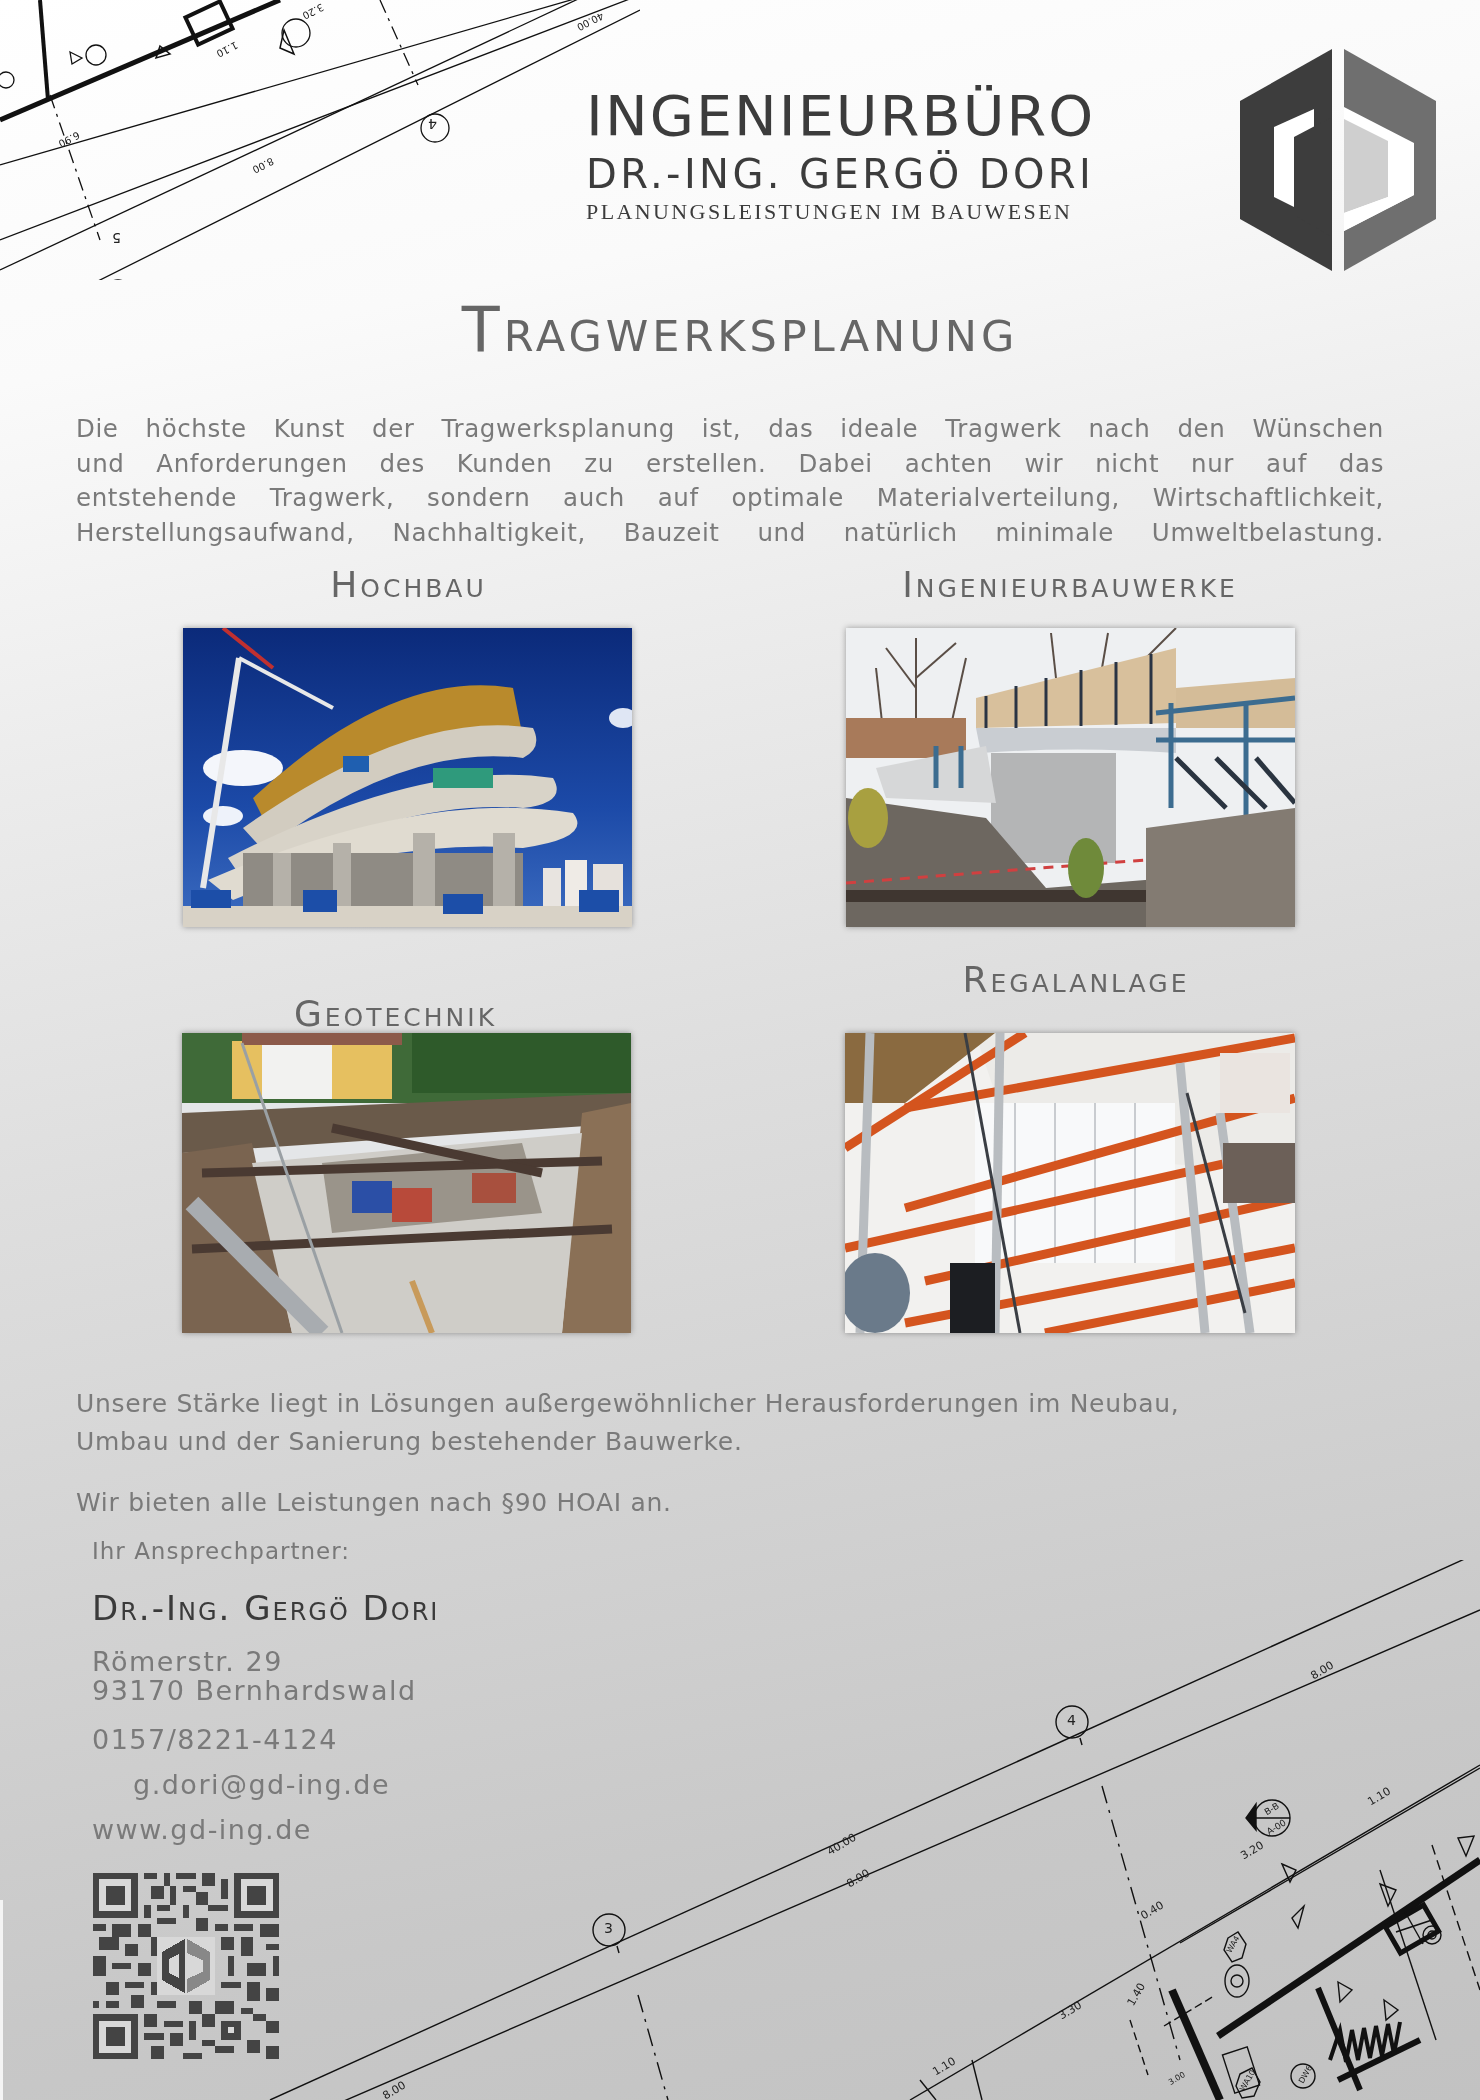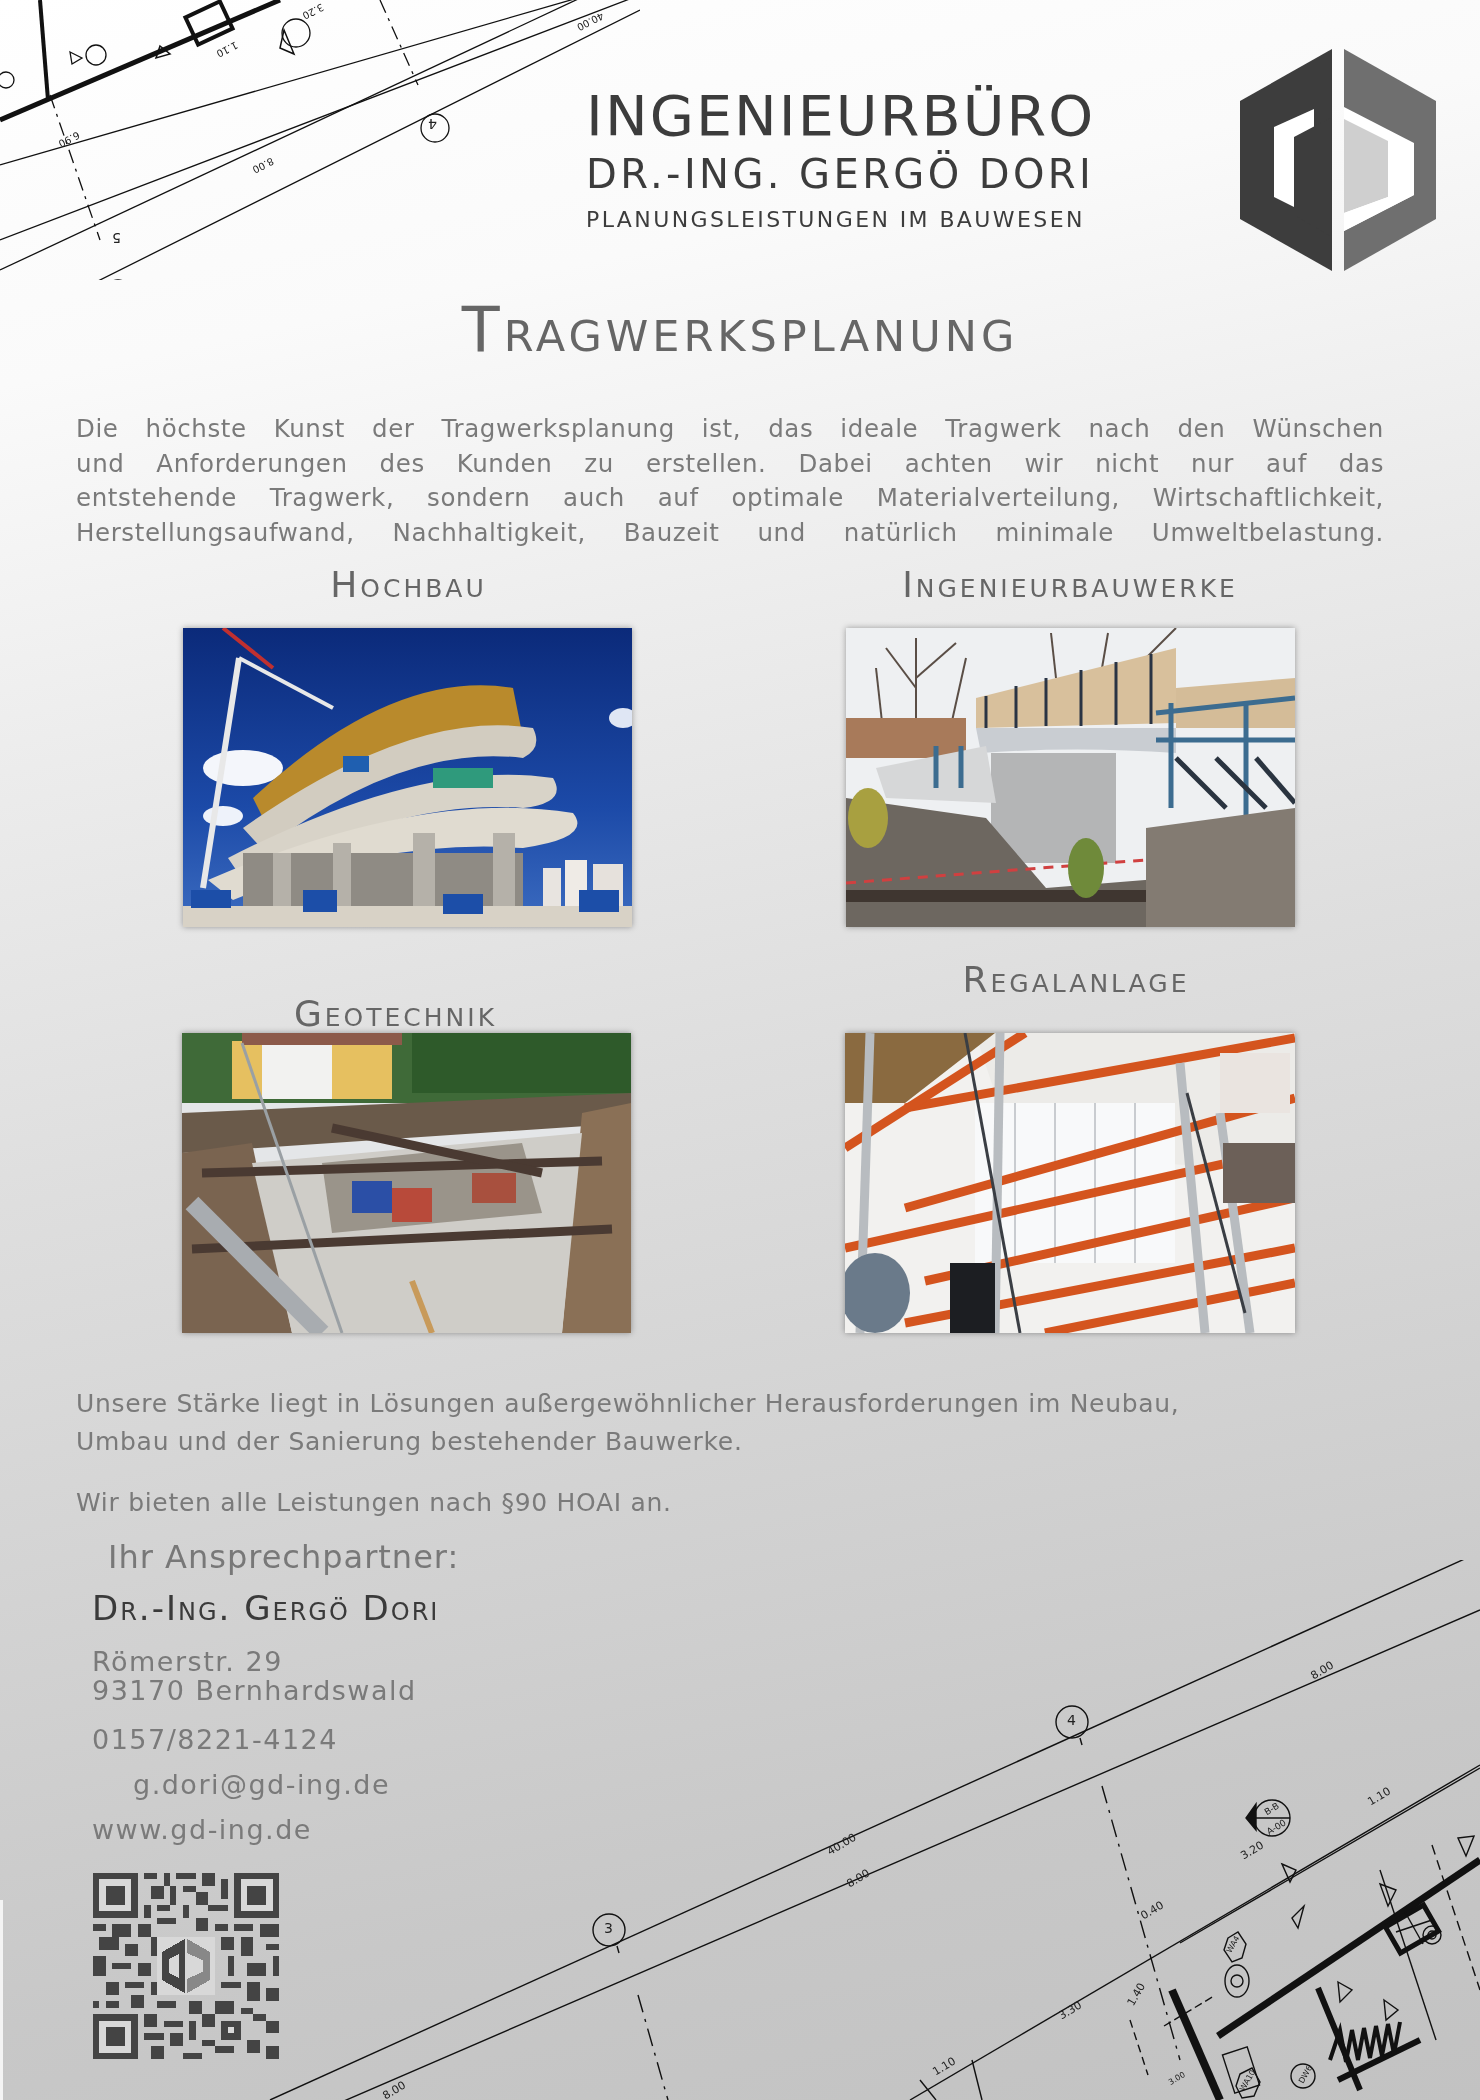--- a/index.html
+++ b/index.html
@@ -12,34 +12,34 @@
   .abs { position: absolute; }
 
   
   .bp { position: absolute; pointer-events: none; }
   .bp svg { display: block; }
 
   
   .brand { left: 586px; top: 84px; width: 612px; color: #3c3c3c; }
   .brand-line1 { font-size: 56px; letter-spacing: 2px; line-height: 64px; white-space: nowrap; font-weight: normal; transform: scaleX(1.02); transform-origin: left; }
   .brand-line2 { font-size: 40px; letter-spacing: 3.4px; line-height: 48px; white-space: nowrap; margin-top: 2px; }
-  .brand-line3 { font-size: 22px; letter-spacing: 2.4px; line-height: 28px; white-space: nowrap; margin-top: 8px; }
+  .brand-line3 { font-size: 22px; letter-spacing: 2.4px; line-height: 28px; white-space: nowrap; margin-top: 0; font-family: Liberation Serif, serif; }
   .logo { left: 1238px; top: 47px; width: 200px; height: 224px; }
 
   
   .title { left: 0; width: 1480px; top: 300px; text-align: center; font-size: 62px; color: #666; font-variant: small-caps; letter-spacing: 4px; line-height: 60px; }
   .intro { left: 76px; top: 400px; width: 1308px; font-size: 24.5px; line-height: 34.5px; color: #7a7a7a; text-align: justify; letter-spacing: 0.6px; margin-top: 12px; }
   .intro-line { display: block; text-align-last: justify; white-space: nowrap; }
 
   .cat-head { font-size: 36px; color: #666; font-variant: small-caps; letter-spacing: 3px; text-align: center; line-height: 44px; }
   .photo { position: absolute; overflow: hidden; box-shadow: 0 0 6px rgba(0,0,0,0.35); }
   .photo svg { display: block; width: 100%; height: 100%; }
 
   .p-text { left: 76px; font-size: 25px; color: #7a7a7a; letter-spacing: 0.7px; line-height: 38px; width: 1300px; }
-  .contact-label { left: 92px; top: 1538px; font-size: 32px; color: #787878; letter-spacing: 1px; margin-left: 16px; }
+  .contact-label { left: 92px; top: 1538px; font-size: 23px; color: #787878; letter-spacing: 1px; }
   .contact-name { left: 92px; top: 1588px; font-size: 34px; color: #3a3a3a; font-variant: small-caps; letter-spacing: 2px; }
   .contact-line { left: 92px; font-size: 27px; color: #7a7a7a; letter-spacing: 1.5px; line-height: 28px; }
   .qr { left: 93px; top: 1873px; width: 186px; height: 186px; }
   .left-strip { left: 0; top: 1900px; width: 3px; height: 200px; background: #f4f4f4; }
 </style>
 </head>
 <body>
 
 <div class="bp" style="left:0;top:0;width:640px;height:280px;">
   <svg width="640" height="280" viewBox="0 0 640 280" fill="none" stroke="#111" stroke-width="1.3">

